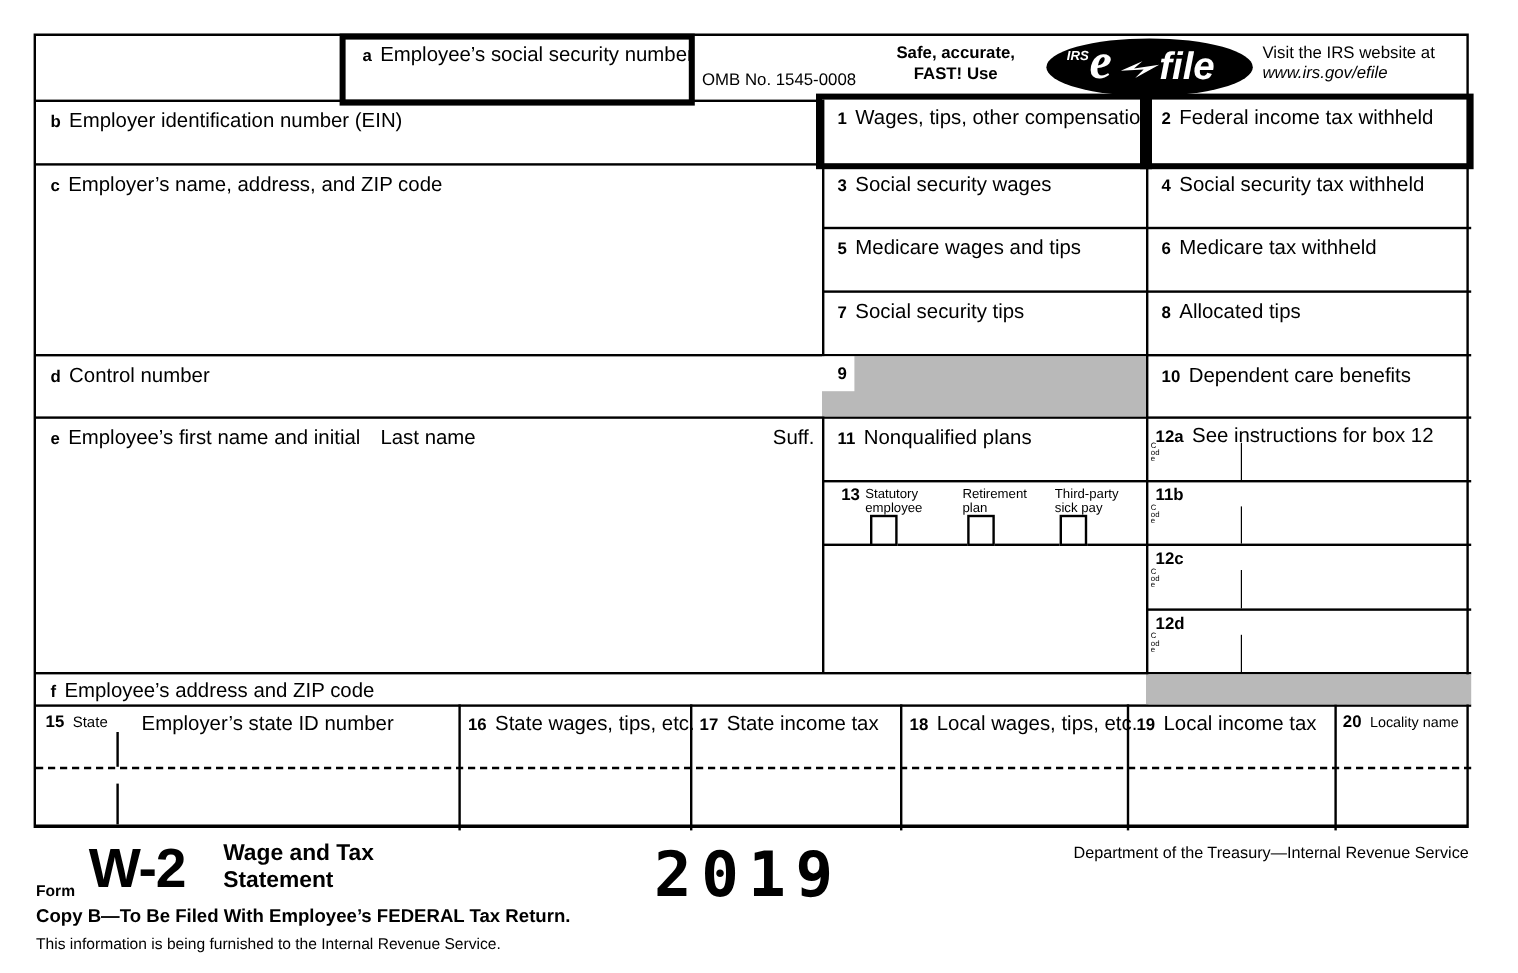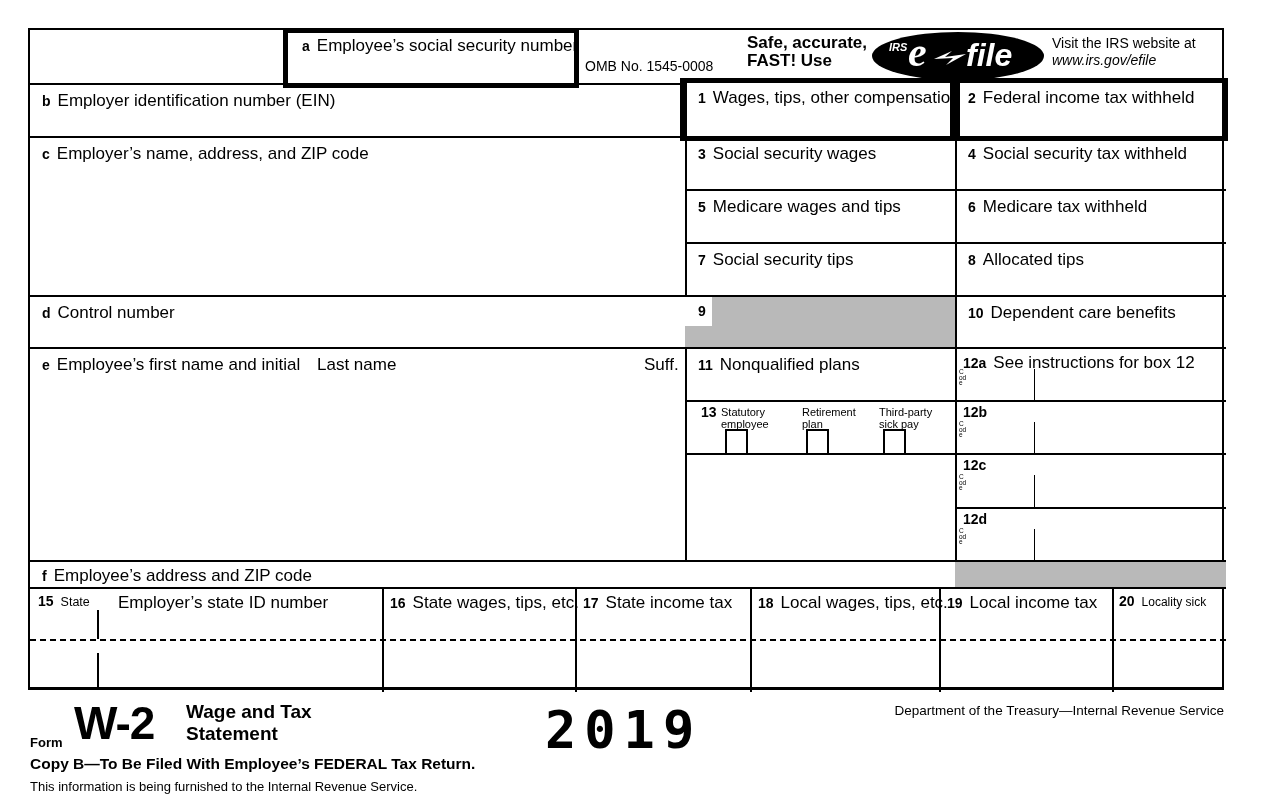--- a/index.html
+++ b/index.html
@@ -78,21 +78,21 @@
 
     <div class="thick" style="left:253px;top:-2px;width:296px;height:60px;"></div>
     <div class="thick" style="left:650px;top:48px;width:280px;height:63px;"></div>
     <div class="thick" style="left:920px;top:48px;width:278px;height:63px;"></div>
 
     <div class="cell" style="left:0;top:0;width:253px;height:53px;"></div>
     <div class="lblrow" style="left:272px;top:6px;">
       <span class="bnum">a</span><span class="blbl">Employee’s social security number</span>
     </div>
     <div class="lblrow" style="left:555px;top:28px;font-size:14px;">OMB No. 1545-0008</div>
-    <div class="footer-text" style="left:717px;top:4px;font-weight:bold;font-size:17px;line-height:18px;">
+    <div class="footer-text" style="left:717px;top:4px;font-weight:bold;font-size:14px;line-height:18px;text-align:center;">
       <div>Safe, accurate,</div>
       <div>FAST! Use</div>
     </div>
     <div id="efile">
       <span class="irs">IRS</span>
       <span class="e">e</span>
       <svg width="32" height="16" viewBox="0 0 32 16">
         <path d="M0 9 L18 1 L11 7 L32 4 L12 15 L19 8 Z" fill="#ffffff"></path>
       </svg>
       <span class="file">file</span>
@@ -153,21 +153,21 @@
     <div class="cell" style="left:655px;top:317px;width:270px;height:53px;">
       <div class="lblrow" style="left:13px;top:8px;"><span class="bnum">11</span><span class="blbl">Nonqualified plans</span></div>
     </div>
 
     <div class="cell" style="left:925px;top:317px;width:271px;height:53px;">
       <div class="lblrow" style="left:8px;top:6px;"><span class="bnum">12a</span><span class="blbl">See instructions for box 12</span></div>
       <div class="codecol" style="left:4px;top:22px;">Code</div>
       <div class="vline" style="left:79px;top:22px;height:31px;border-left-width:1.5px;"></div>
     </div>
     <div class="cell" style="left:925px;top:370px;width:271px;height:53px;">
-      <div class="lblrow" style="left:8px;top:4px;"><span class="bnum">12b</span></div>
+      <div class="lblrow" style="left:8px;top:4px;"><span class="bnum">11b</span></div>
       <div class="codecol" style="left:4px;top:21px;">Code</div>
       <div class="vline" style="left:79px;top:22px;height:31px;border-left-width:1.5px;"></div>
     </div>
     <div class="cell" style="left:925px;top:423px;width:271px;height:54px;">
       <div class="lblrow" style="left:8px;top:4px;"><span class="bnum">12c</span></div>
       <div class="codecol" style="left:4px;top:21px;">Code</div>
       <div class="vline" style="left:79px;top:22px;height:32px;border-left-width:1.5px;"></div>
     </div>
     <div class="cell" style="left:925px;top:477px;width:271px;height:53px;">
       <div class="lblrow" style="left:8px;top:4px;"><span class="bnum">12d</span></div>
@@ -196,21 +196,21 @@
     <div class="cell" style="left:545px;top:557px;width:175px;height:105px;">
       <div class="lblrow" style="left:8px;top:6px;"><span class="bnum">17</span><span class="blbl">State income tax</span></div>
     </div>
     <div class="cell" style="left:720px;top:557px;width:189px;height:105px;">
       <div class="lblrow" style="left:8px;top:6px;"><span class="bnum">18</span><span class="blbl">Local wages, tips, etc.</span></div>
     </div>
     <div class="cell" style="left:909px;top:557px;width:173px;height:105px;">
       <div class="lblrow" style="left:8px;top:6px;"><span class="bnum">19</span><span class="blbl">Local income tax</span></div>
     </div>
     <div class="cell" style="left:1082px;top:557px;width:114px;height:105px;">
-      <div class="lblrow" style="left:7px;top:6px;"><span class="bnum">20</span><span class="blbl" style="font-size:12px;">Locality sick</span></div>
+      <div class="lblrow" style="left:7px;top:6px;"><span class="bnum">20</span><span class="blbl" style="font-size:12px;">Locality name</span></div>
     </div>
   </div>
 
   <div class="footer-text" style="left:30px;top:735px;font-size:13px;font-weight:bold;">Form</div>
   <div class="footer-text" style="left:74px;top:696px;font-size:46px;font-weight:bold;letter-spacing:-1px;">W-2</div>
   <div class="footer-text" style="left:186px;top:701px;font-size:19px;font-weight:bold;line-height:22px;">
     <div>Wage and Tax</div>
     <div>Statement</div>
   </div>
   <div class="footer-text" id="year" style="left:545px;top:700px;">2019</div>

